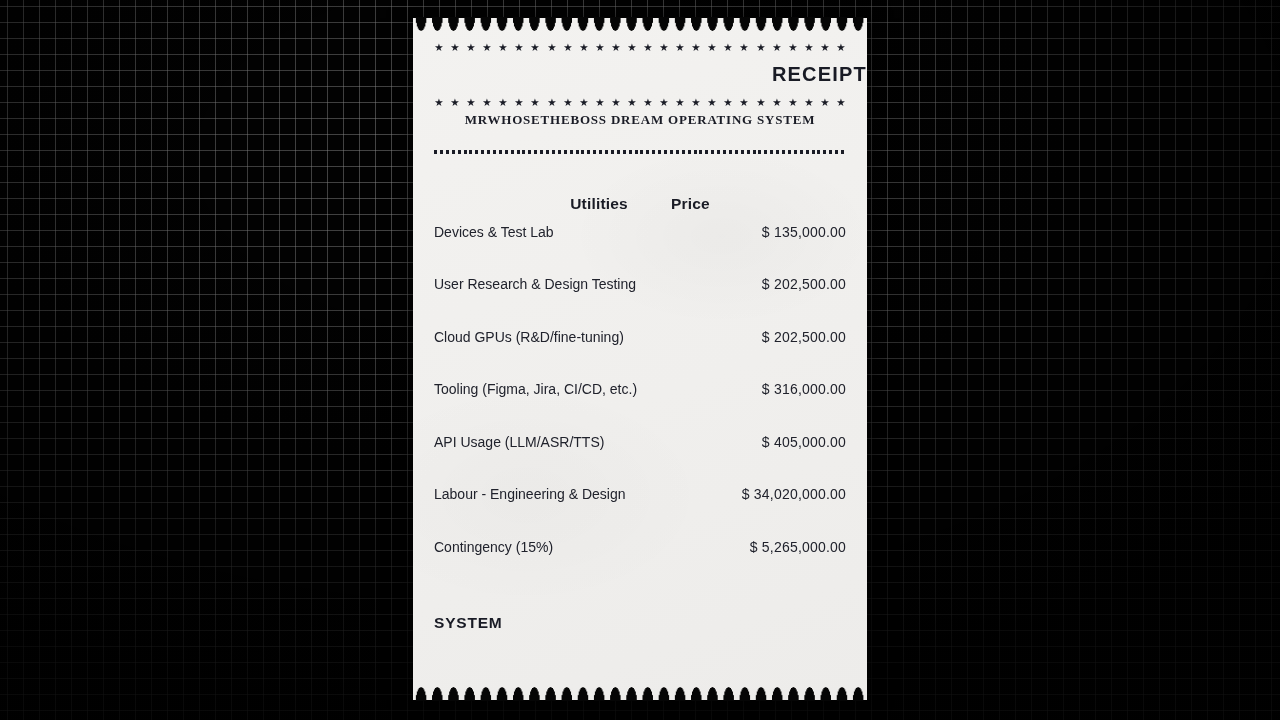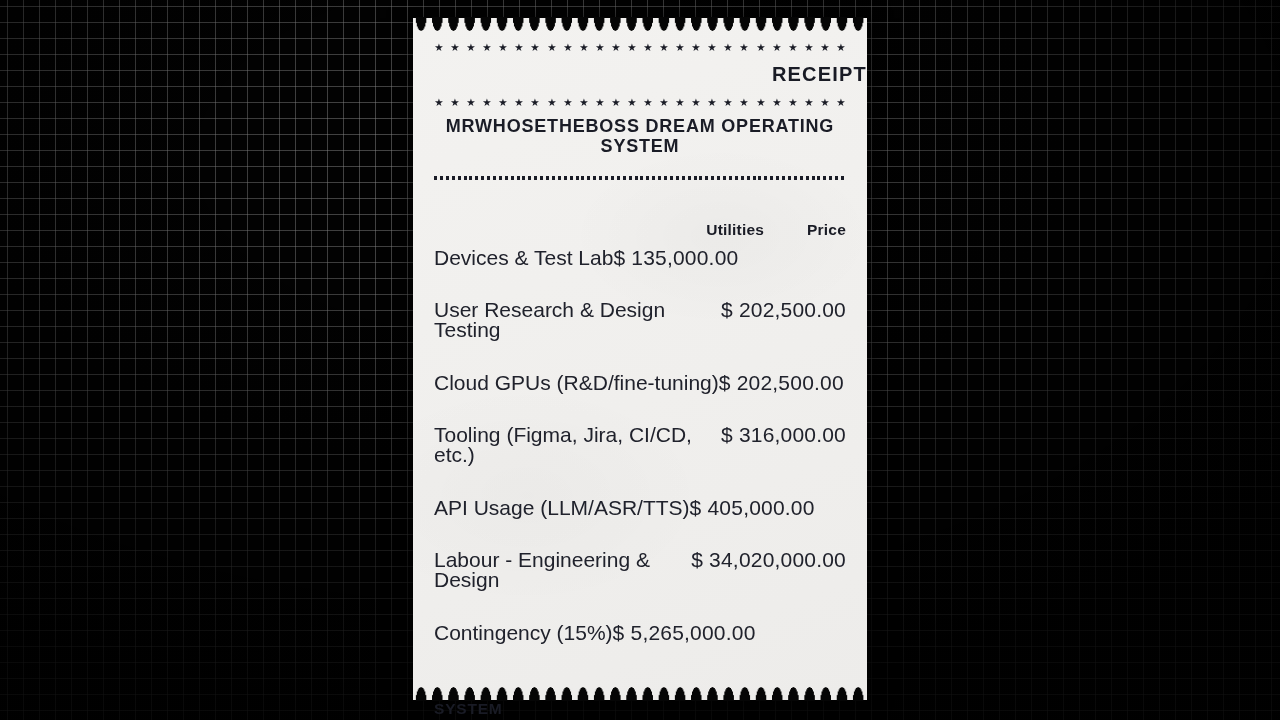--- a/index.html
+++ b/index.html
@@ -56,40 +56,40 @@
   .stars-row.r1 { margin-top: 23px; }
   .stars-row.r2 { margin-top: 11px; }
   .stars-row .star { display: inline-block; transform: scale(0.95); }
 
   .title {
     margin-top: 10px; text-align: right;
     font-size: 20px; line-height: 22px; font-weight: 800;
     letter-spacing: 1.2px; color: #191b25;
   }
   .subtitle {
-    margin-top: 8px; text-align: center;
-    font-size: 18px; line-height: 20px; font-weight: 700;
-    letter-spacing: 0.8px; color: #1a1c26;
+    margin-top: 2px; text-align: center;
+    font-size: 13px; line-height: 20px; font-weight: 700;
+    letter-spacing: 0.8px; color: #1a1c26; font-family: Liberation Serif, serif;
   }
   .dotted-divider {
     margin: 20px 21px 0; height: 3.5px;
     background-image: repeating-linear-gradient(90deg,
       #1a1c26 0px, #1a1c26 3px, rgba(0,0,0,0) 3px, rgba(0,0,0,0) 5.9px);
   }
 
   .header-row {
-    display: flex; justify-content: flex-end;
+    display: flex; justify-content: center;
     margin: 40px 21px 0; font-size: 15.5px; line-height: 20px;
     font-weight: 700; letter-spacing: 0.2px; color: #191b25; gap: 43px;
   }
 
   .items { margin: 0 21px; }
   .row {
-    display: flex; justify-content: flex-start; align-items: baseline;
-    margin-top: 32.5px; font-size: 21px; line-height: 20px; color: #20222c;
+    display: flex; justify-content: space-between; align-items: baseline;
+    margin-top: 32.5px; font-size: 14px; line-height: 20px; color: #20222c;
   }
   .row:first-child { margin-top: 8px; }
   .row .price { letter-spacing: 0.2px; white-space: nowrap; }
 
   .total-label {
     margin: 56px 21px 0; font-size: 15.5px; line-height: 20px;
     font-weight: 700; letter-spacing: 0.8px; color: #191b25;
   }
   .total-value {
     margin: 5px 21px 0; text-align: right;

